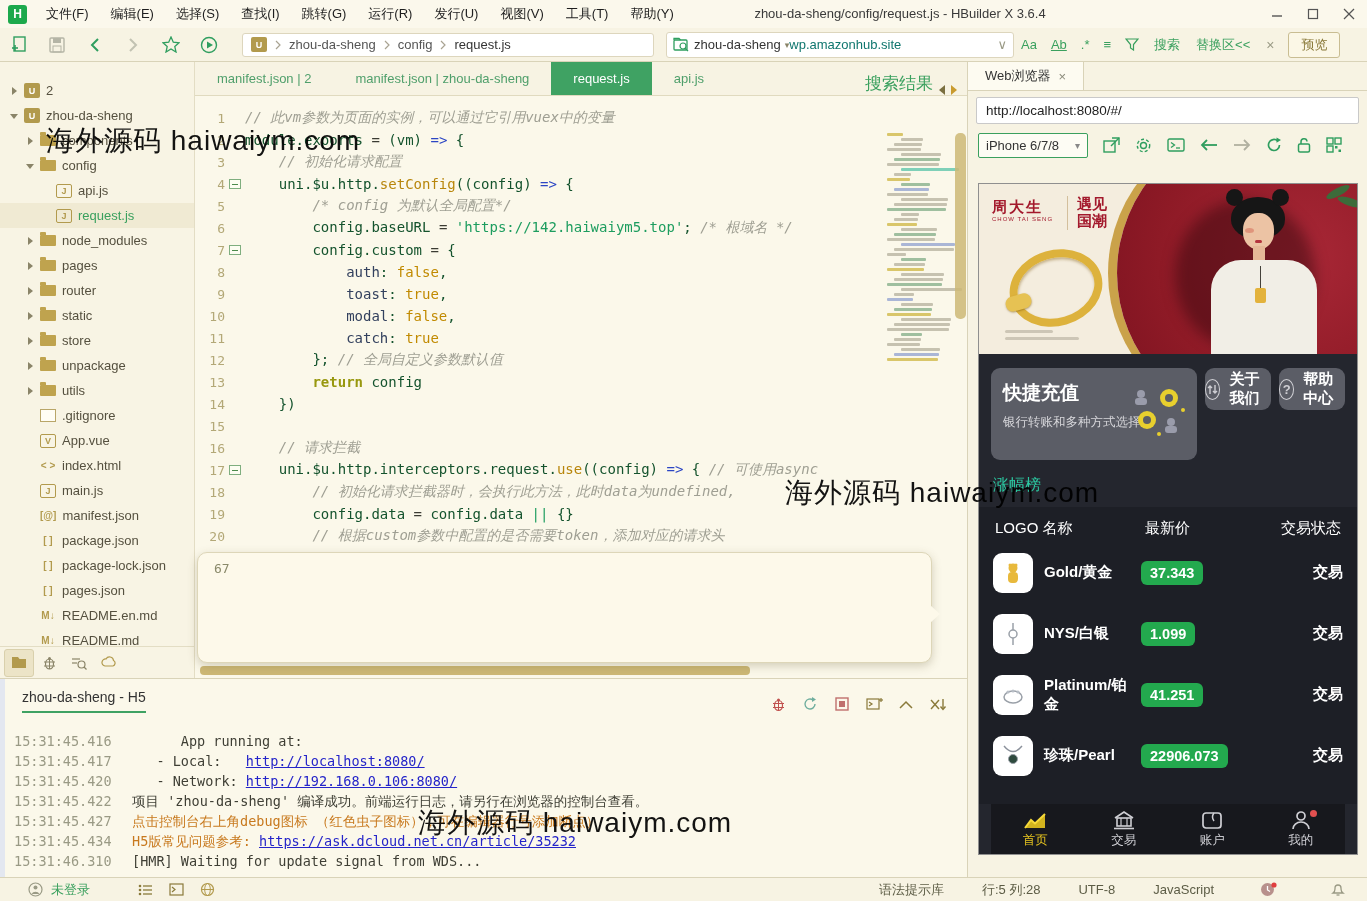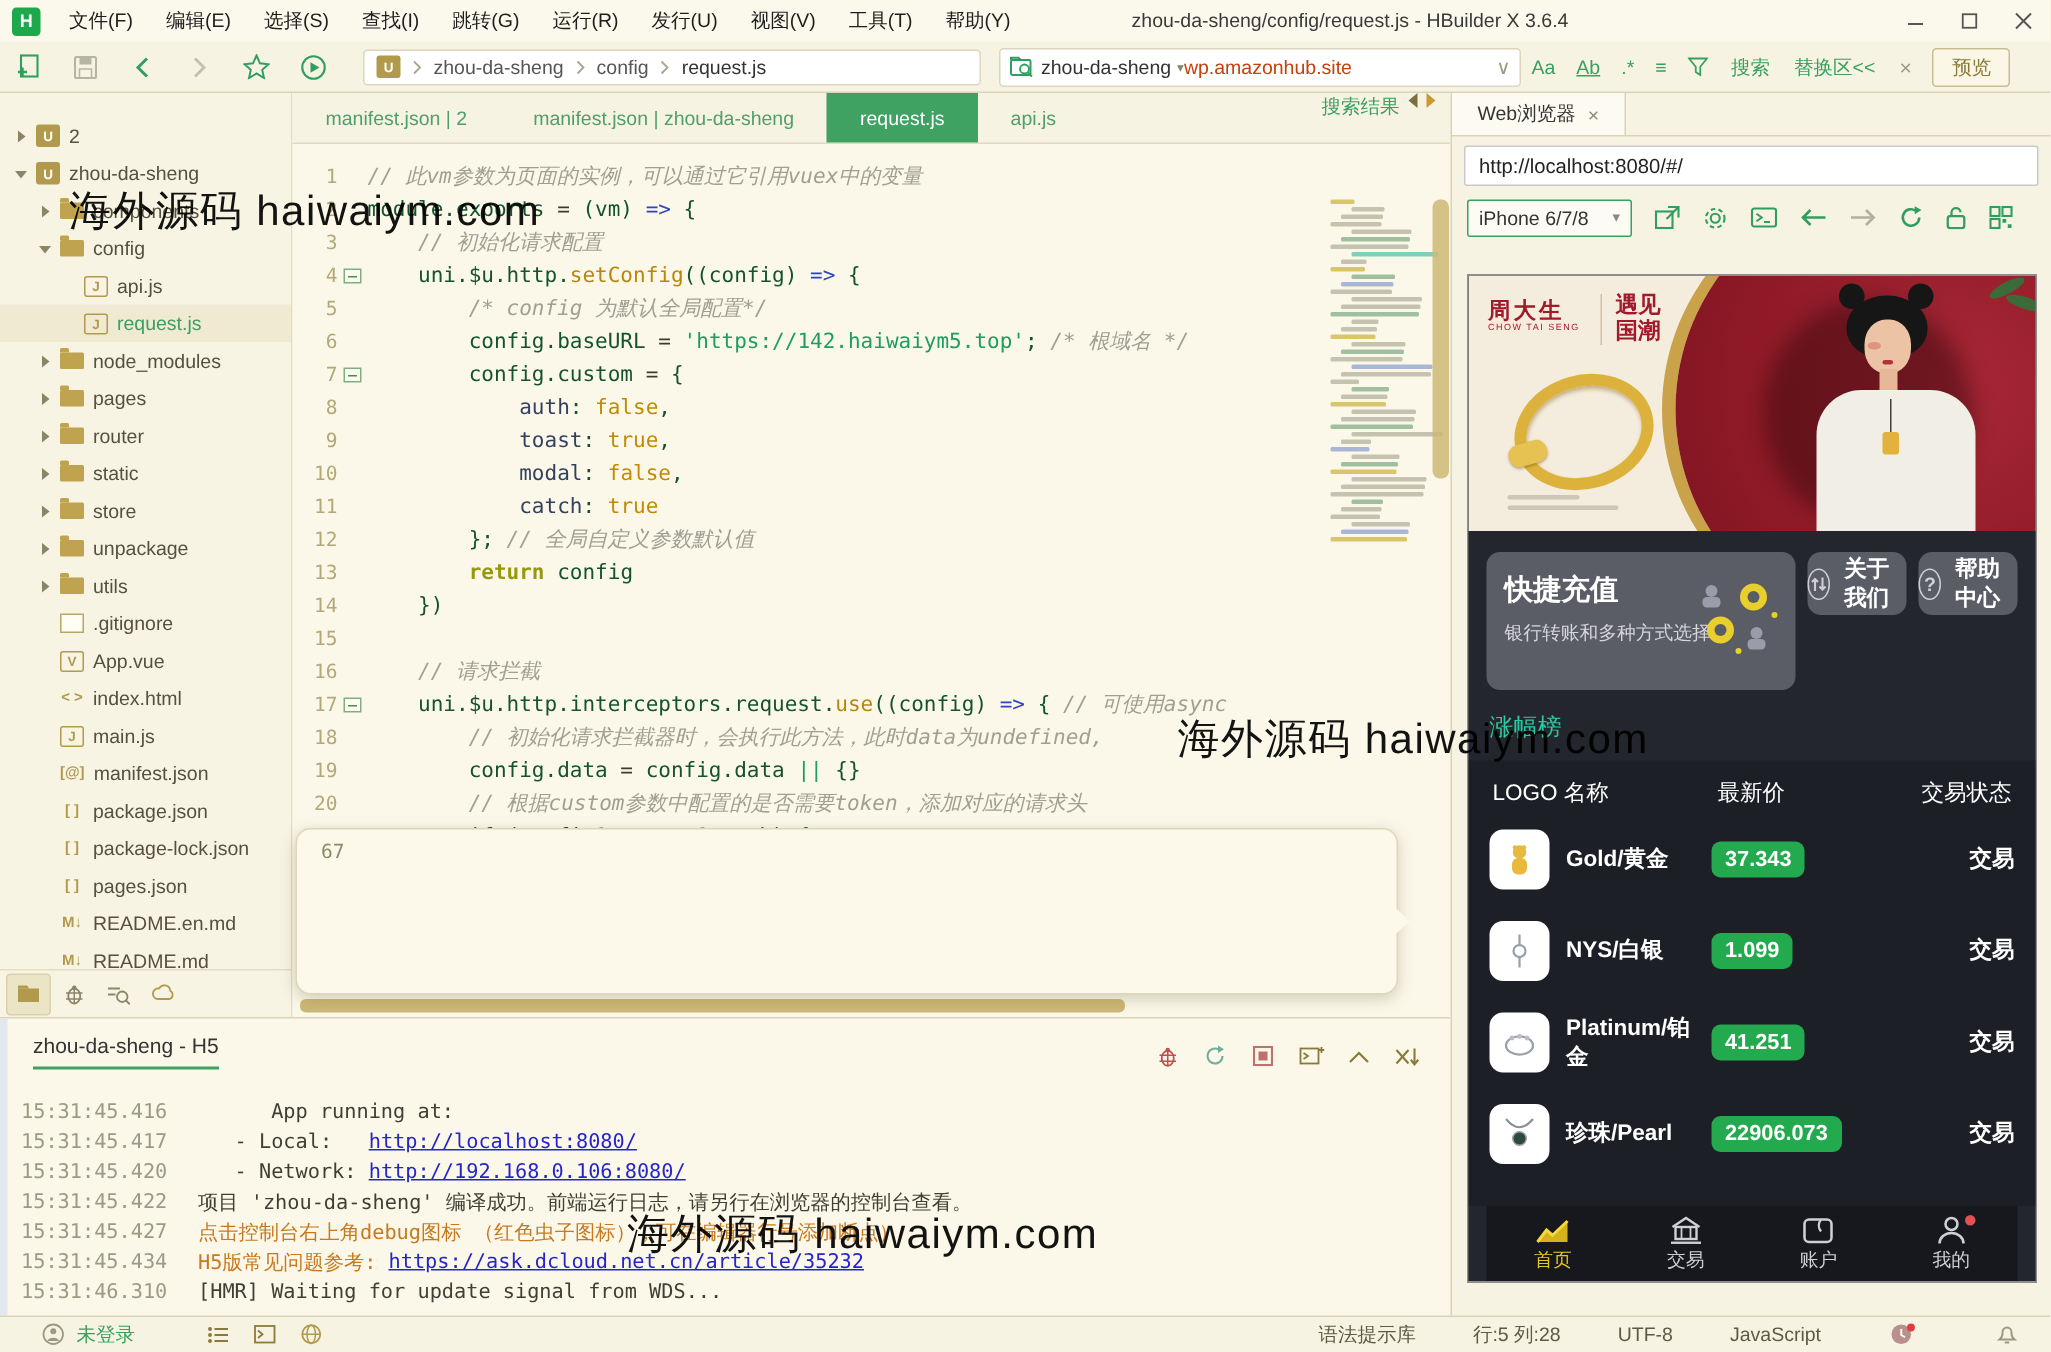--- a/index.html
+++ b/index.html
@@ -16,21 +16,21 @@
 .wbtn{width:36px;height:28px;display:flex;align-items:center;justify-content:center}
 
 #toolbar{position:absolute;left:0;top:28px;width:1367px;height:34px;background:#f7f3e3;border-bottom:1px solid #d9d3b8;display:flex;align-items:center}
 .tbico{width:38px;height:30px;display:flex;align-items:center;justify-content:center}
 #crumbbox{width:412px;height:24px;background:#fff;border:1px solid #ddd6bd;border-radius:3px;display:flex;align-items:center;padding:0 8px;margin-left:14px}
 #crumbbox .ci{margin:0 6px;color:#555}
 #crumbbox .ufile{color:#333}
 .csep{margin:0 2px}
 #searchbox{display:flex;align-items:center;height:26px;background:#fff;border:1px solid #ddd6bd;border-radius:3px;margin-left:12px;padding:0 6px;width:348px}
 #searchbox .scope{color:#333;margin:0 4px}
-#searchbox input{border:0;outline:none;flex:1;font-size:13px;color:#c2410c;background:transparent;font-family:"Liberation Sans",sans-serif}
+#searchbox input{border:0;outline:none;flex:1;font-size:13px;color:#0f766e;background:transparent;font-family:"Liberation Sans",sans-serif}
 .tico{margin:0 7px;color:#3aa05e;font-size:13px;display:flex;align-items:center}
 .tico.word{text-decoration:underline}
 #btn-search,#btn-replace{color:#3aa05e;margin:0 8px;font-size:13px}
 #btn-close-search{color:#9a9a85;margin:0 8px;font-size:14px}
 #btn-preview{margin-left:6px;margin-right:8px;border:1px solid #c9bd92;background:#fbf7e6;border-radius:3px;padding:3px 12px;color:#8a7a3a}
 
 #sidebar{position:absolute;left:0;top:62px;width:195px;height:616px;background:#f8f4e4;border-right:1px solid #e3ddc4}
 #tree{padding-top:16px}
 .trow{height:25px;display:flex;align-items:center;color:#55503f;cursor:default;white-space:nowrap}
 .trow.sel{background:#f0ead3;color:#3aa05e}
@@ -47,21 +47,21 @@
 .ti-file{width:11px;height:13px;background:#fffdf4;border:1px solid #b9a668}
 .tlabel{font-size:13px}
 #sidefoot{position:absolute;left:0;bottom:0;width:100%;height:32px;border-top:1px solid #e3ddc4;display:flex;align-items:center}
 .sfico{width:30px;height:28px;display:flex;align-items:center;justify-content:center}
 .sfico.on{background:#ece4c7;border:1px solid #d9d0ac;border-radius:3px;margin-left:4px}
 
 #editor{position:absolute;left:195px;top:62px;width:772px;height:616px;background:#fbf8ea}
 #tabbar{height:34px;background:#f7f3e3;border-bottom:1px solid #e0dabf;display:flex;align-items:stretch}
 .etab{padding:0 22px;line-height:34px;color:#4f9f6b;white-space:nowrap}
 .etab.active{background:#3fa263;color:#fff}
-#sres{margin-left:auto;display:flex;align-items:flex-start;padding-right:10px;color:#3aa05e;font-size:13px}
+#sres{margin-left:auto;display:flex;align-items:flex-end;padding-right:10px;color:#3aa05e;font-size:17px}
 .sarrow{width:0;height:0;margin-left:6px}
 .sarrow.l{border-right:6px solid #7a6f3f;border-top:5px solid transparent;border-bottom:5px solid transparent}
 .sarrow.r{border-left:6px solid #c99b2e;border-top:5px solid transparent;border-bottom:5px solid transparent}
 #code{position:absolute;left:0;top:34px;right:92px;bottom:14px;overflow:hidden;padding-top:11px}
 .cl{height:22px;display:flex;align-items:center}
 .ln{flex:0 0 34px;text-align:right;color:#b3a877;font:13px "DejaVu Sans Mono",monospace;padding-right:4px}
 .fold{flex:0 0 12px;height:10px;margin-right:4px;position:relative}
 .fold.yes{border:1px solid #7fae7f;background:#fdfdf2}
 .fold.yes::after{content:"";position:absolute;left:2px;top:4px;width:6px;height:1px;background:#4d8b4d}
 .ct{white-space:pre;font:14px "DejaVu Sans Mono",monospace;color:#3b3b33}

